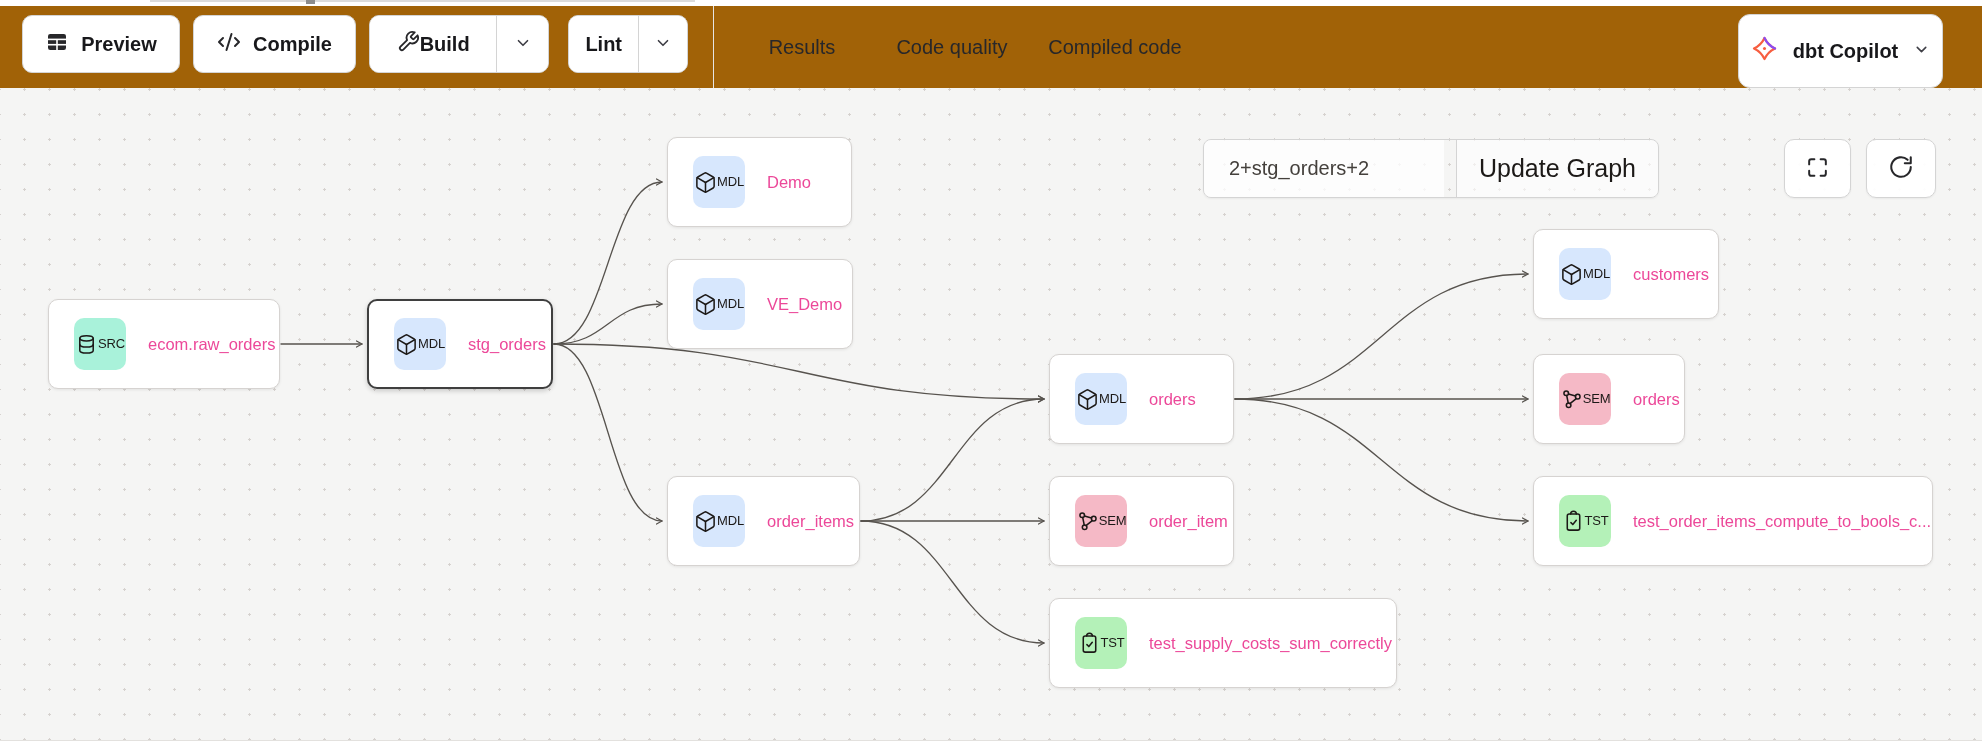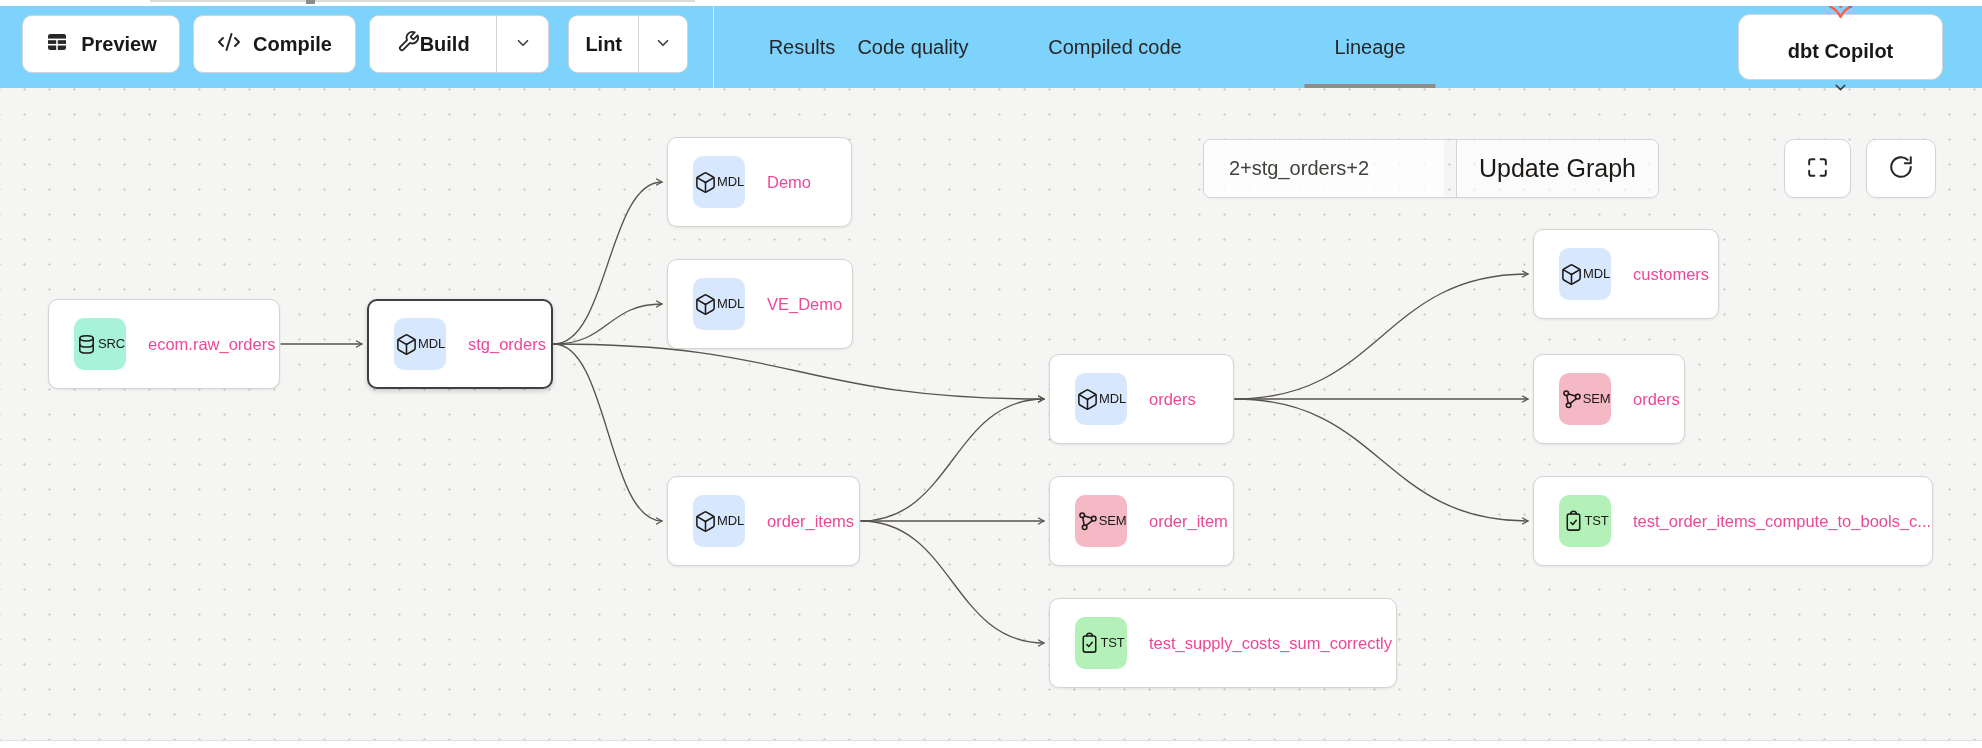--- a/index.html
+++ b/index.html
@@ -5,38 +5,38 @@
   * { box-sizing: border-box; margin: 0; padding: 0; }
   body { font-family: "Liberation Sans", sans-serif; background: #fff; }
   .app { position: relative; width: 1982px; height: 748px; overflow: hidden; background: #fff; }
 
   
   .tab-remnant { position: absolute; top: 0; left: 0; width: 100%; height: 6px; background: #fff; z-index: 5; }
   .remnant-line { position: absolute; top: 0; left: 150px; width: 545px; height: 2px; background: #dcdcdc; }
   .remnant-mark { position: absolute; top: 0; left: 306px; width: 9px; height: 4px; background: #8c8c8c; }
 
   
-  .toolbar { position: absolute; top: 0; left: 0; width: 100%; height: 88px; background: #7dd3fc; z-index: 4; }
+  .toolbar { position: absolute; top: 0; left: 0; width: 100%; height: 88px; background: #a16207; z-index: 4; }
   .tbtn, .split { position: absolute; top: 15px; height: 58px; background: #fff;
     border: 1px solid #d4d4d4; border-radius: 10px; display: flex; align-items: center; }
   .tbtn { justify-content: center; gap: 12px; cursor: pointer; font-size: 20px; font-weight: 600; color: #18181b; }
   .split { overflow: hidden; }
   .split .main { height: 100%; border: none; background: #fff; display: flex; align-items: center; justify-content: center;
     font-family: inherit; font-size: 20px; font-weight: 600; color: #18181b; cursor: pointer; }
   .split .drop { height: 100%; border: none; border-left: 1px solid #d4d4d4; background: #fff;
     display: flex; align-items: center; justify-content: center; cursor: pointer; }
   .toolbar-divider { position: absolute; top: 6px; left: 713px; width: 1px; height: 82px; background: #e7e5e4; }
 
   .tab { position: absolute; top: 6px; height: 82px; transform: translateX(-50%); padding: 0 30px;
     display: flex; align-items: center; font-size: 20px; font-weight: 500; color: #27272a; cursor: pointer; }
   .tab.active::after { content: ""; position: absolute; left: 0; right: 0; bottom: 0; height: 4px; background: #8f8c88; }
 
-  .copilot { position: absolute; top: 14px; left: 1738px; width: 205px; height: 66px; background: #fff;
+  .copilot { position: absolute; top: 14px; left: 1738px; width: 205px; height: 74px; background: #fff;
     border: 1px solid #d4d4d4; border-radius: 12px; display: flex; align-items: center; justify-content: center;
-    gap: 15px; font-family: inherit; font-size: 20px; font-weight: 600; color: #18181b; cursor: pointer; flex-direction: column; }
+    gap: 15px; font-family: inherit; font-size: 20px; font-weight: 600; color: #18181b; cursor: pointer; }
 
   
   .canvas { position: absolute; top: 88px; left: 0; width: 1982px; height: 652px;
     background-color: #f5f5f4;
     background-image: radial-gradient(circle, #d6d2cf 1.1px, transparent 1.3px);
     background-size: 25px 25px; background-position: 12px 14px; }
   #edges { position: absolute; top: 0; left: 0; width: 1982px; height: 652px; }
   #edges path.edge { fill: none; stroke-width: 1.3; stroke-linecap: round; }
 
   .node { position: absolute; height: 90px; background: #fff; border: 1px solid #d6d3d1; border-radius: 10px;
@@ -124,28 +124,25 @@
             </svg>
         </span>
       </button>
     </div>
 
     <div class="toolbar-divider"></div>
 
     <div class="tab" style="left:802px">
       <span>Results</span>
     </div>
-    <div class="tab" style="left:913px">
+    <div class="tab" style="left:952px">
       <span>Code quality</span>
     </div>
     <div class="tab" style="left:1115px">
       <span>Compiled code</span>
-    </div>
-    <div class="tab active" style="left:1370px">
-      <span>Lineage</span>
     </div>
 
     <button class="copilot">
       <span>
         <svg width="27" height="27" viewBox="0 0 32 32" fill="none" stroke-linecap="round" stroke-linejoin="round">
           <path d="M16 3.5C18.2 8.2 23.8 13.8 28.5 16 23.8 18.2 18.2 23.8 16 28.5 13.8 23.8 8.2 18.2 3.5 16 8.2 13.8 13.8 8.2 16 3.5Z" stroke="#f75e40" stroke-width="2.6"></path>
           <path d="M16 3.5C18.2 8.2 23.8 13.8 28.5 16" stroke="#8a4df5" stroke-width="2.6"></path>
           <circle cx="16" cy="16" r="1.8" fill="#f75e40"></circle>
         </svg>
       </span>

